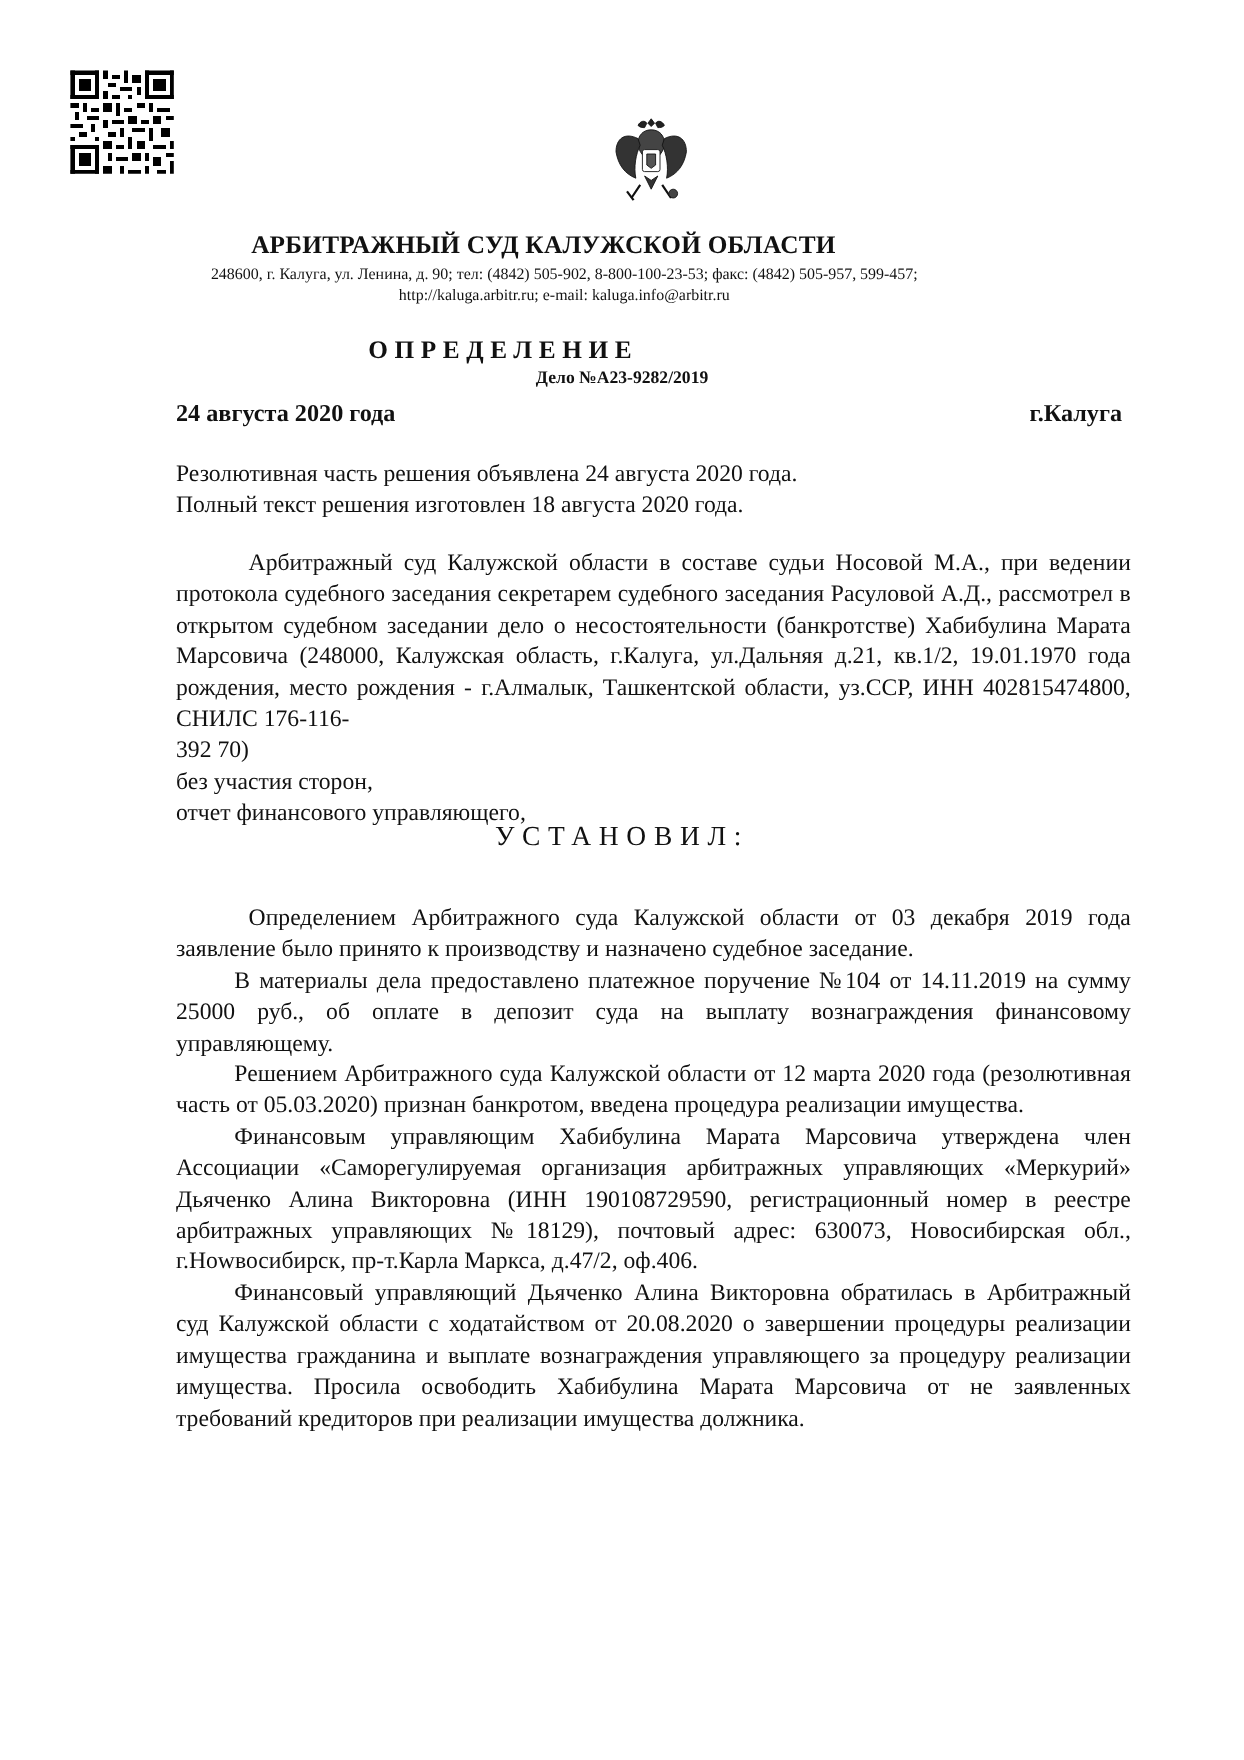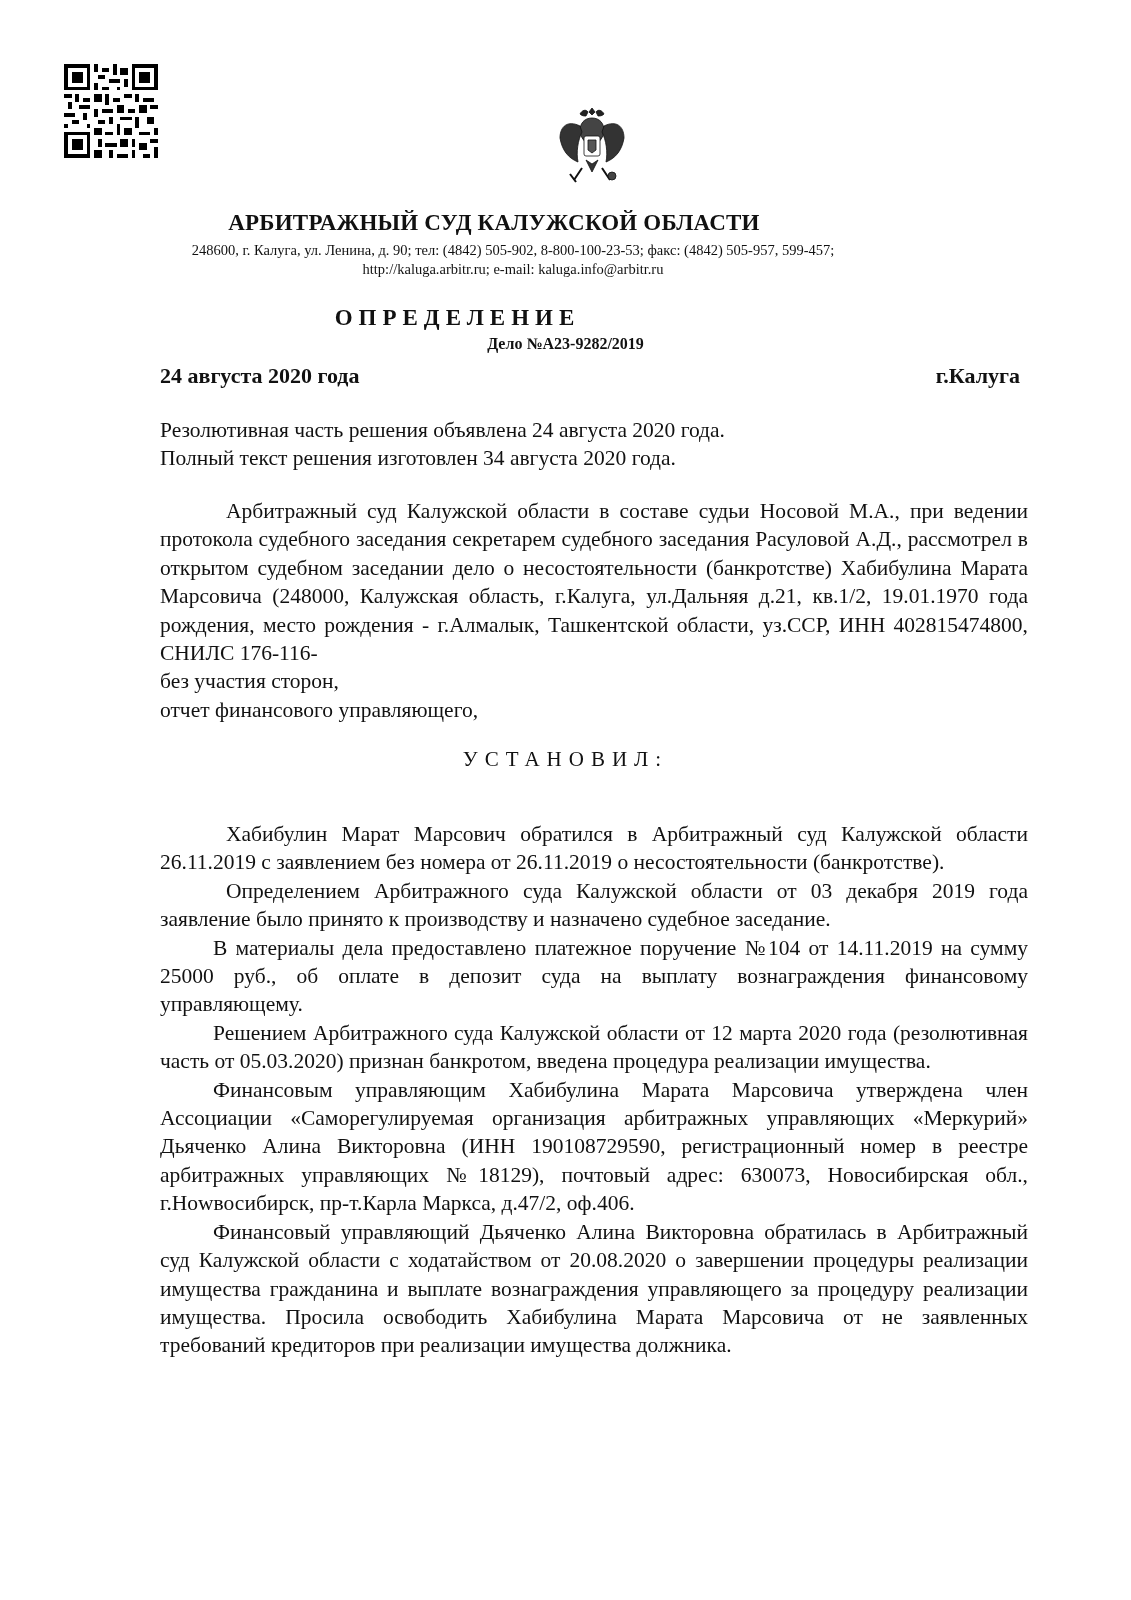--- a/index.html
+++ b/index.html
@@ -31,21 +31,21 @@
   }
   .text-block {
     position: absolute; left: 160px; width: 868px; font-size: 21.5px; line-height: 28.4px;
   }
   .text-block p { margin: 0; }
   .just { text-align: justify; text-align-last: left; }
   .indent1 { text-indent: 66px; }
   .indent2 { text-indent: 53px; }
   .center-title {
     position: absolute; left: 0; width: 1131px; top: 747px; text-align: center;
-    font-size: 21px; letter-spacing: 7px;
+    font-size: 25px; letter-spacing: 7px;
   }
 </style>
 </head>
 <body>
 
 <div class="qr">
   <svg width="94" height="94" viewBox="0 0 25 25" shape-rendering="crispEdges">
     <rect x="0" y="0" width="25" height="25" fill="#fff"></rect>
     <g fill="#000">
       <rect x="0" y="0" width="7" height="1"></rect>
@@ -149,31 +149,31 @@
 
 <div class="doc-type">ОПРЕДЕЛЕНИЕ</div>
 <div class="case-no">Дело №А23-9282/2019</div>
 <div class="date-row">
   <span>24 августа 2020 года</span>
   <span>г.Калуга</span>
 </div>
 
 <div class="text-block" style="top:416px;">
   <p>Резолютивная часть решения объявлена 24 августа 2020 года.</p>
-  <p>Полный текст решения изготовлен 34 августа 2020 года.</p>
+  <p>Полный текст решения изготовлен 18 августа 2020 года.</p>
 </div>
 
 <div class="text-block" style="top:497px;">
   <p class="just indent1">Арбитражный суд Калужской области в составе судьи Носовой М.А., при ведении протокола судебного заседания секретарем судебного заседания Расуловой А.Д., рассмотрел в открытом судебном заседании дело о несостоятельности (банкротстве) Хабибулина Марата Марсовича (248000, Калужская область, г.Калуга, ул.Дальняя д.21, кв.1/2, 19.01.1970 года рождения, место рождения - г.Алмалык,  Ташкентской области, уз.ССР, ИНН 402815474800, СНИЛС 176-116-</p>
+  <p>392 70)</p>
   <p>без участия сторон,</p>
   <p>отчет финансового управляющего,</p>
 </div>
 
 <div class="center-title">УСТАНОВИЛ:</div>
 
 <div class="text-block" style="top:820px;">
-  <p class="just indent1">Хабибулин Марат Марсович обратился в Арбитражный суд Калужской области 26.11.2019 с заявлением без номера от 26.11.2019 о несостоятельности (банкротстве).</p>
   <p class="just indent1">Определением Арбитражного суда Калужской области от 03 декабря 2019 года заявление было принято к производству и назначено судебное заседание.</p>
   <p class="just indent2">В материалы дела предоставлено платежное поручение №104 от 14.11.2019 на сумму 25000 руб., об оплате в депозит суда на выплату вознаграждения финансовому управляющему.</p>
   <p class="just indent2">Решением Арбитражного суда Калужской области от 12 марта 2020 года (резолютивная часть от 05.03.2020) признан банкротом, введена процедура реализации имущества.</p>
   <p class="just indent2">Финансовым управляющим Хабибулина Марата Марсовича утверждена член Ассоциации «Саморегулируемая организация арбитражных управляющих «Меркурий» Дьяченко Алина Викторовна (ИНН 190108729590, регистрационный номер в реестре арбитражных управляющих №18129), почтовый адрес: 630073, Новосибирская обл., г.Нowвосибирск, пр-т.Карла Маркса, д.47/2, оф.406.</p>
   <p class="just indent2">Финансовый управляющий Дьяченко Алина Викторовна обратилась в Арбитражный суд Калужской области с ходатайством от 20.08.2020 о завершении процедуры реализации имущества гражданина и выплате вознаграждения управляющего за процедуру реализации имущества. Просила освободить Хабибулина Марата Марсовича от не заявленных требований кредиторов при реализации имущества должника.</p>
 </div>
 
 </body></html>

